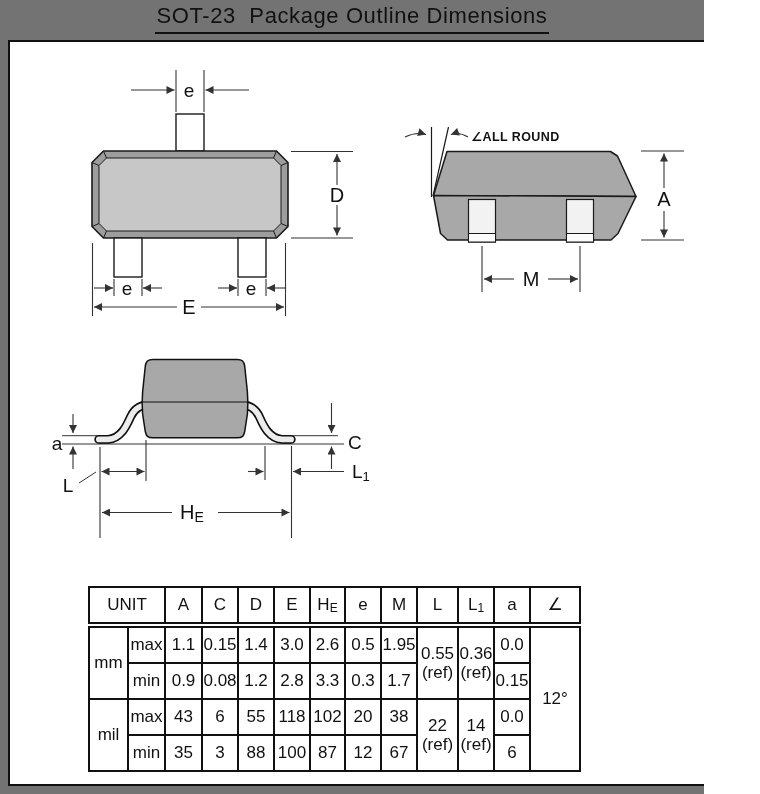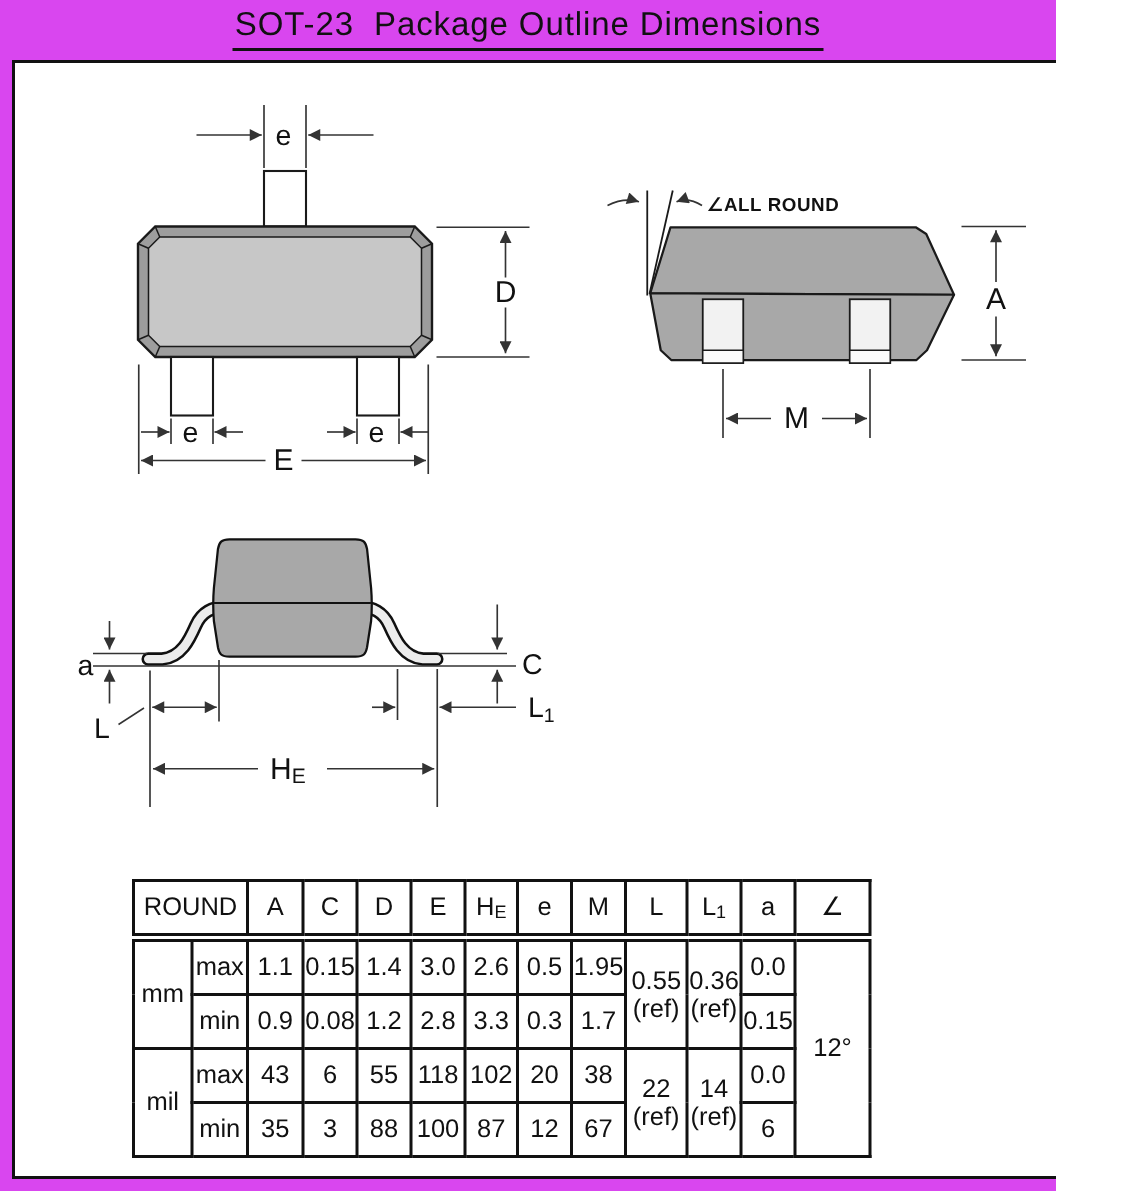--- a/index.html
+++ b/index.html
@@ -1,17 +1,17 @@
 <!DOCTYPE html>
 <html><head>
 <meta charset="utf-8">
 <style>
   html,body{margin:0;padding:0;background:#fff;}
   .page{
-    position:relative;width:704px;height:794px;background:#d946ef;
+    position:relative;width:704px;height:794px;background:#737373;
     font-family:"Liberation Sans","DejaVu Sans",sans-serif;color:#111;
     overflow:hidden;
   }
   .page-title{
     position:absolute;top:3px;left:0;width:100%;text-align:center;
     font-size:22px;font-weight:400;letter-spacing:.6px;margin:0;
     white-space:pre;
   }
   .page-title span{
     display:inline-block;border-bottom:2px solid #111;padding:0 2px 3px 2px;
@@ -229,21 +229,21 @@
       <col style="width:35px">
         <col style="width:36px">
         <col style="width:36px">
         <col style="width:41px">
       <col style="width:36px">
         <col style="width:36px">
         <col style="width:50px">
     </colgroup>
     <thead>
       <tr>
-        <th colspan="2">ROUND</th>
+        <th colspan="2">UNIT</th>
         <th><span>A</span><sub></sub></th>
         <th><span>C</span><sub></sub></th>
         <th><span>D</span><sub></sub></th>
         <th><span>E</span><sub></sub></th>
         <th><span>H</span><sub>E</sub></th>
         <th><span>e</span><sub></sub></th>
         <th><span>M</span><sub></sub></th>
         <th><span>L</span><sub></sub></th>
         <th><span>L</span><sub>1</sub></th>
         <th><span>a</span><sub></sub></th>

